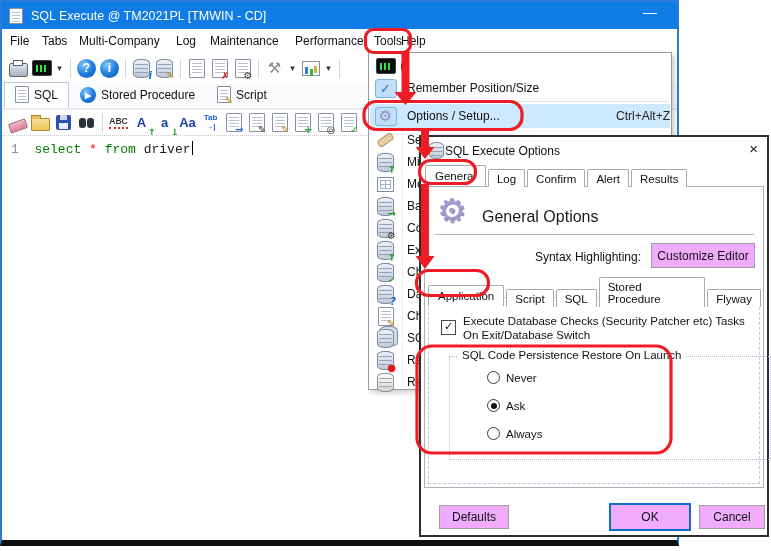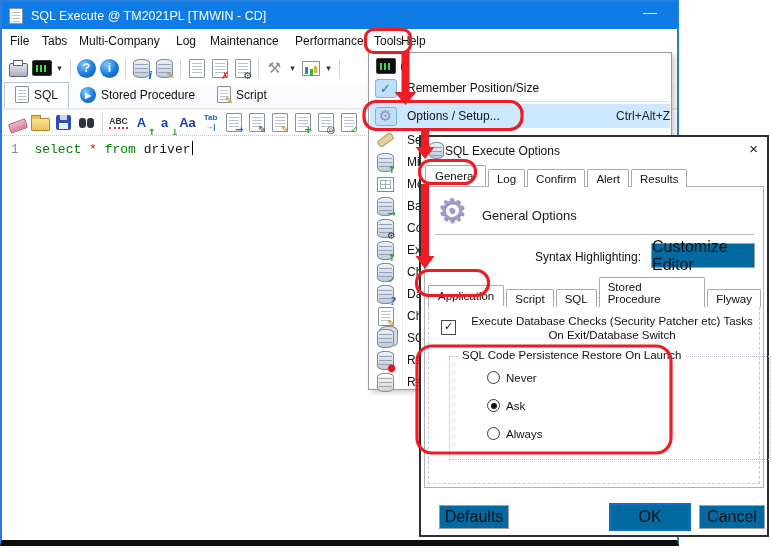--- a/index.html
+++ b/index.html
@@ -91,30 +91,30 @@
           z-index:30;box-sizing:border-box;font-size:12px;}
   .dlg-titlebar{position:absolute;left:0;top:0;right:0;height:27px;display:flex;align-items:center;background:#fff;}
   .dlg-title{margin-left:1px;font-size:12px;}
   .dlg-close{position:absolute;right:9px;top:4px;font-size:15px;color:#222;line-height:1;}
   .dtabs{position:absolute;left:4px;top:28px;display:flex;align-items:flex-end;z-index:3;}
   .dtab{border:1px solid #a9a9b0;border-bottom:none;background:#fff;padding:3px 8px 2px;font-size:11.5px;
         border-radius:2px 2px 0 0;margin-right:2px;position:relative;top:2px;}
   .dtab.active{top:0;padding:4px 9px 4px;margin-bottom:-1px;z-index:4;}
   .page1{position:absolute;left:3px;right:3px;top:49px;bottom:47px;border:1px solid #b0b0b8;background:#fff;}
   .biggear{position:absolute;left:12px;top:4px;font-size:33px;color:#a49cd0;font-family:"DejaVu Sans",sans-serif;text-shadow:1px 1px 1px #8881aa;}
-  .gen-title{position:absolute;left:57px;top:21px;font-size:13px;color:#1a1a1a;}
+  .gen-title{position:absolute;left:57px;top:21px;font-size:16px;color:#1a1a1a;}
   .gen-hr{position:absolute;left:10px;right:9px;top:47px;height:1px;background:#b6b6bc;}
   .syn-label{position:absolute;right:122px;top:63px;font-size:12px;}
-  .btn{display:flex;align-items:center;justify-content:center;background:#0369a1;border:1px solid #9aa0a8;font-size:16px;color:#111;box-sizing:border-box;}
+  .btn{display:flex;align-items:center;justify-content:center;background:#f0abfc;border:1px solid #9aa0a8;font-size:12px;color:#111;box-sizing:border-box;}
   .customize-btn{position:absolute;right:8px;top:56px;width:104px;height:25px;}
   .subtabs{position:absolute;left:3px;top:88px;display:flex;align-items:flex-end;z-index:3;}
   .page2{position:absolute;left:3px;right:3px;top:110px;bottom:3px;border:1px dashed #c6c6dc;}
   .cbrow{position:absolute;left:12px;top:16px;display:flex;}
   .cb{width:13px;height:13px;border:1px solid #4a4a4a;background:#fff;font-size:11px;line-height:12px;text-align:center;color:#111;font-weight:bold;margin-top:6px;flex:0 0 auto;font-family:"DejaVu Sans",sans-serif;}
-  .cblabel{margin-left:7px;width:298px;font-size:11.5px;line-height:14px;text-align:center;}
+  .cblabel{margin-left:7px;width:298px;font-size:11.5px;line-height:14px;}
   .groupbox{position:absolute;left:20px;top:58px;width:322px;height:104px;border:1px dotted #b8b8d2;box-sizing:border-box;}
   .grouplabel{position:absolute;left:8px;top:-8px;background:#fff;padding:0 4px;font-size:11.5px;}
   .radiorow{position:absolute;left:37px;display:flex;align-items:center;}
   .radio{width:13px;height:13px;border:1px solid #3a3a3a;border-radius:50%;background:#fff;display:flex;align-items:center;justify-content:center;flex:0 0 auto;box-sizing:border-box;}
   .radio .rdot{width:6px;height:6px;border-radius:50%;background:#111;display:none;}
   .radio.sel .rdot{display:block;}
   .radiolabel{margin-left:6px;font-size:11.5px;}
   .defaults-btn{position:absolute;left:18px;top:368px;width:70px;height:24px;}
   .ok-btn{position:absolute;left:188px;top:366px;width:82px;height:28px;border:2px solid #0c6fd0;}
   .cancel-btn{position:absolute;left:278px;top:368px;width:66px;height:24px;}

